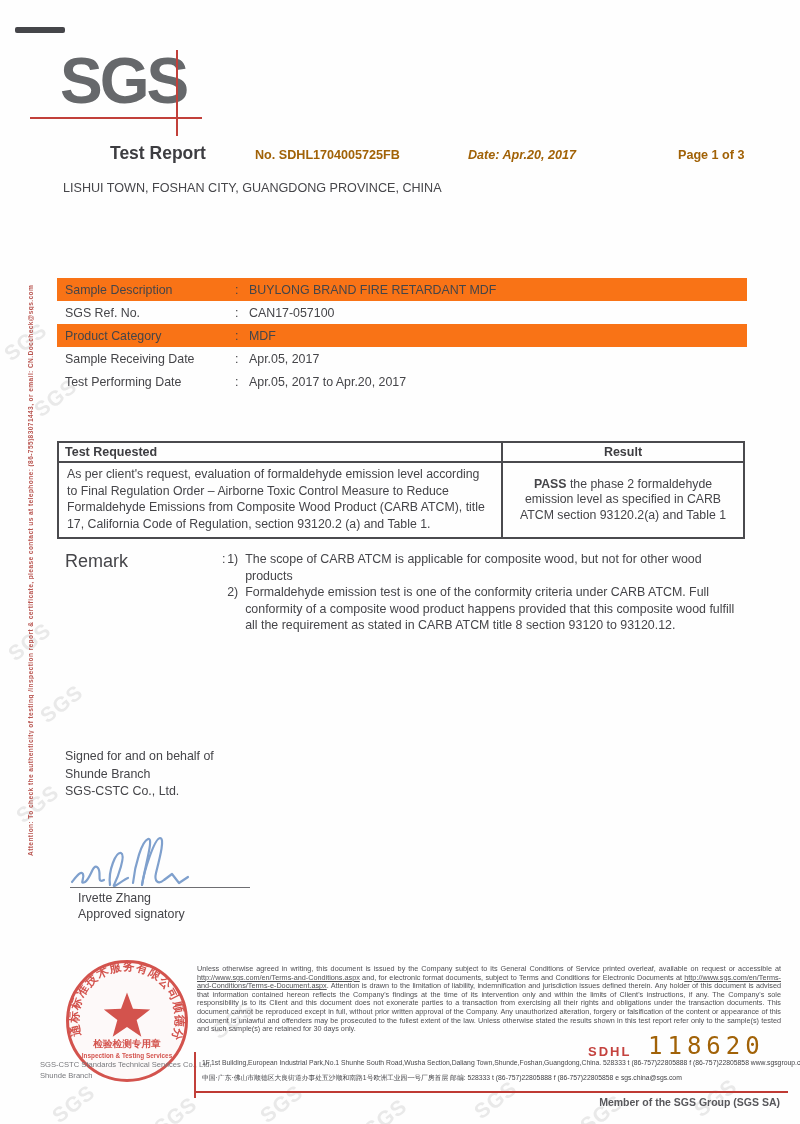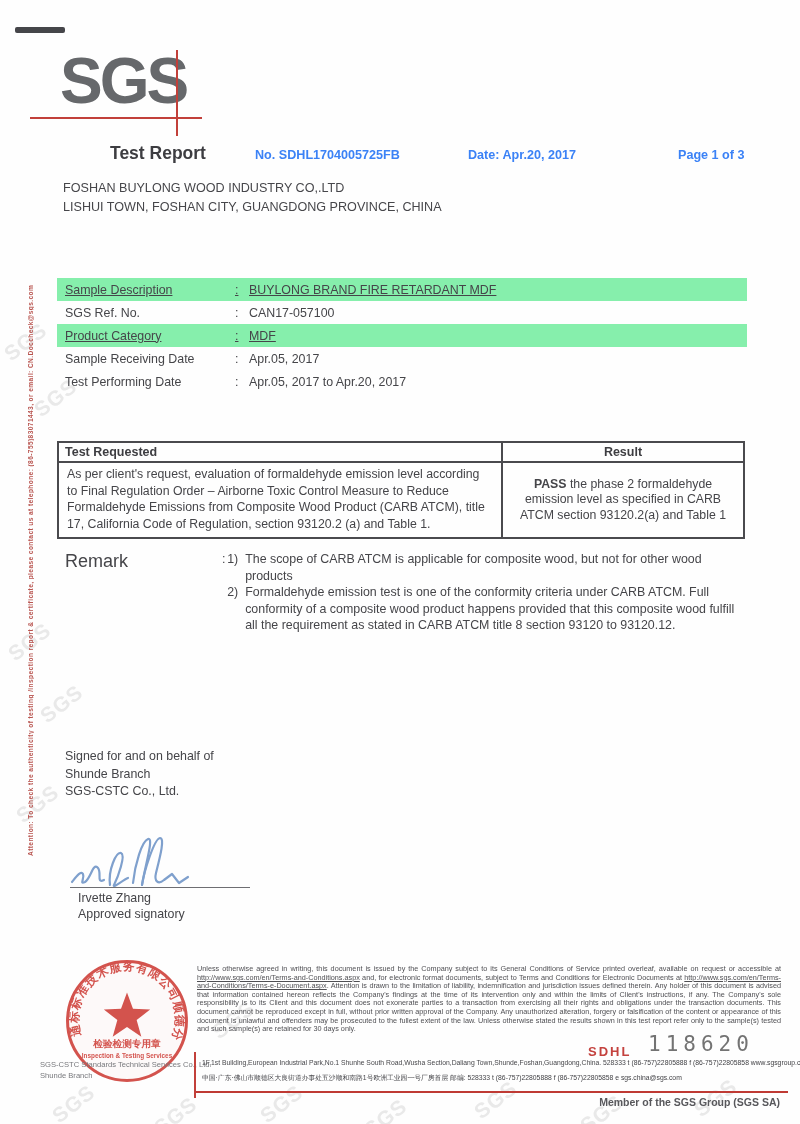--- a/index.html
+++ b/index.html
@@ -14,28 +14,28 @@
   
   .side-note{left:27px;top:56px;height:800px;writing-mode:vertical-rl;transform:rotate(180deg);
              font-size:6.6px;font-weight:bold;color:#b8544f;letter-spacing:.4px;overflow:hidden;}
   
   .logo{left:60px;top:44px;font-size:64px;font-weight:800;color:#66686b;letter-spacing:-3px;
         font-family:"Liberation Sans",sans-serif;}
   .logo-vline{left:176px;top:50px;width:2px;height:86px;background:#c2403a;}
   .logo-hline{left:30px;top:117px;width:172px;height:2px;background:#c2403a;}
   
   .doc-title{left:110px;top:143px;font-size:17.5px;font-weight:bold;color:#3d3d41;}
-  .hdr{font-size:12.6px;font-weight:bold;color:#3b82f6;}
+  .hdr{font-size:12.6px;font-weight:bold;color:#a16207;}
   
   .client{left:63px;top:179px;font-size:12.6px;line-height:19px;color:#46464a;}
   .intro{left:63px;top:257px;font-size:12.3px;color:#46464a;}
   
   .fields{left:57px;top:278px;width:690px;}
   .frow{display:flex;height:23px;align-items:center;font-size:12.4px;}
-  .frow.shade{background:#86efac;text-decoration:underline;}
+  .frow.shade{background:#f97316;}
   .flabel{width:170px;padding-left:8px;}
   .fsep{width:14px;}
   
   .rtable{left:57px;top:441px;width:688px;border:2px solid #4a4a4e;border-collapse:collapse;}
   .rtable th,.rtable td{border:2px solid #4a4a4e;vertical-align:middle;}
   .th1{width:430px;text-align:left;font-size:12.5px;padding:2px 6px;color:#3d3d41;}
   .th2{text-align:center;font-size:12.5px;padding:2px 6px;color:#3d3d41;margin-left:12px;}
   .td1{font-size:12.3px;line-height:16.5px;padding:3px 8px 5px 8px;}
   .td2{font-size:12.3px;line-height:15.5px;padding:4px 10px;text-align:center;}
   
@@ -49,21 +49,21 @@
   .sig-svg{left:66px;top:832px;}
   .sig-line{left:70px;top:887px;width:180px;border-bottom:1.6px solid #6e6e72;}
   .sig-name{left:78px;top:891px;font-size:12.4px;}
   .sig-role{left:78px;top:907px;font-size:12.4px;}
   
   .legal{left:197px;top:965px;width:584px;font-size:7.25px;line-height:8.6px;
          text-align:justify;color:#4f4f53;}
   .legal .url{text-decoration:underline;}
   
   .serial-prefix{left:588px;top:1044px;font-size:13px;font-weight:bold;color:#c4423e;letter-spacing:2px;}
-  .serial-number{left:648px;top:1032px;font-size:21px;color:#737373;letter-spacing:5px;
+  .serial-number{left:648px;top:1032px;font-size:24px;color:#a16207;letter-spacing:5px;
                  font-family:"DejaVu Sans Mono",monospace;}
   
   .stamp{left:64px;top:958px;opacity:.92;}
   .under-stamp{left:40px;top:1060px;font-size:7.6px;line-height:10.5px;color:#77787c;}
   
   .addr-divider{left:194px;top:1052px;width:2px;height:46px;background:#c2403a;}
   .addr{left:202px;top:1055px;width:586px;font-size:6.8px;line-height:15px;color:#47474b;white-space:nowrap;}
   .addr .contact{color:#3f3f43;}
   .red-rule{left:196px;top:1091px;width:592px;height:2px;background:#bf3a34;}
   .member{left:480px;top:1096px;width:300px;text-align:right;font-size:10.5px;color:#58585c;font-weight:bold;}
@@ -91,25 +91,24 @@
   <div class="abs artifact-bar"></div>
 
   <div class="abs side-note">Attention: To check the authenticity of testing /inspection report &amp; certificate, please contact us at telephone: (86-755)83071443, or email: CN.Doccheck@sgs.com</div>
 
   <div class="abs logo">SGS</div>
   <div class="abs logo-vline"></div>
   <div class="abs logo-hline"></div>
 
   <div class="abs doc-title">Test Report</div>
   <div class="abs hdr" style="left:255px;top:148px;">No.  SDHL1704005725FB</div>
-  <div class="abs hdr" style="left:468px;top:148px;">Date: Apr.20, 2017</div>
+  <div class="abs hdr" style="left:468px;top:148px;font-style:italic;">Date: Apr.20, 2017</div>
   <div class="abs hdr" style="left:678px;top:148px;">Page 1 of 3</div>
 
   <div class="abs client">
-    <div>FOSHAN BUYLONG WOOD INDUSTRY CO,.LTD</div>
     <div>LISHUI TOWN, FOSHAN CITY, GUANGDONG PROVINCE, CHINA</div>
   </div>
 
 
   <div class="abs fields">
     <div class="frow shade">
       <span class="flabel">Sample Description</span>
       <span class="fsep">:</span>
       <span>BUYLONG BRAND FIRE RETARDANT MDF</span>
     </div>

